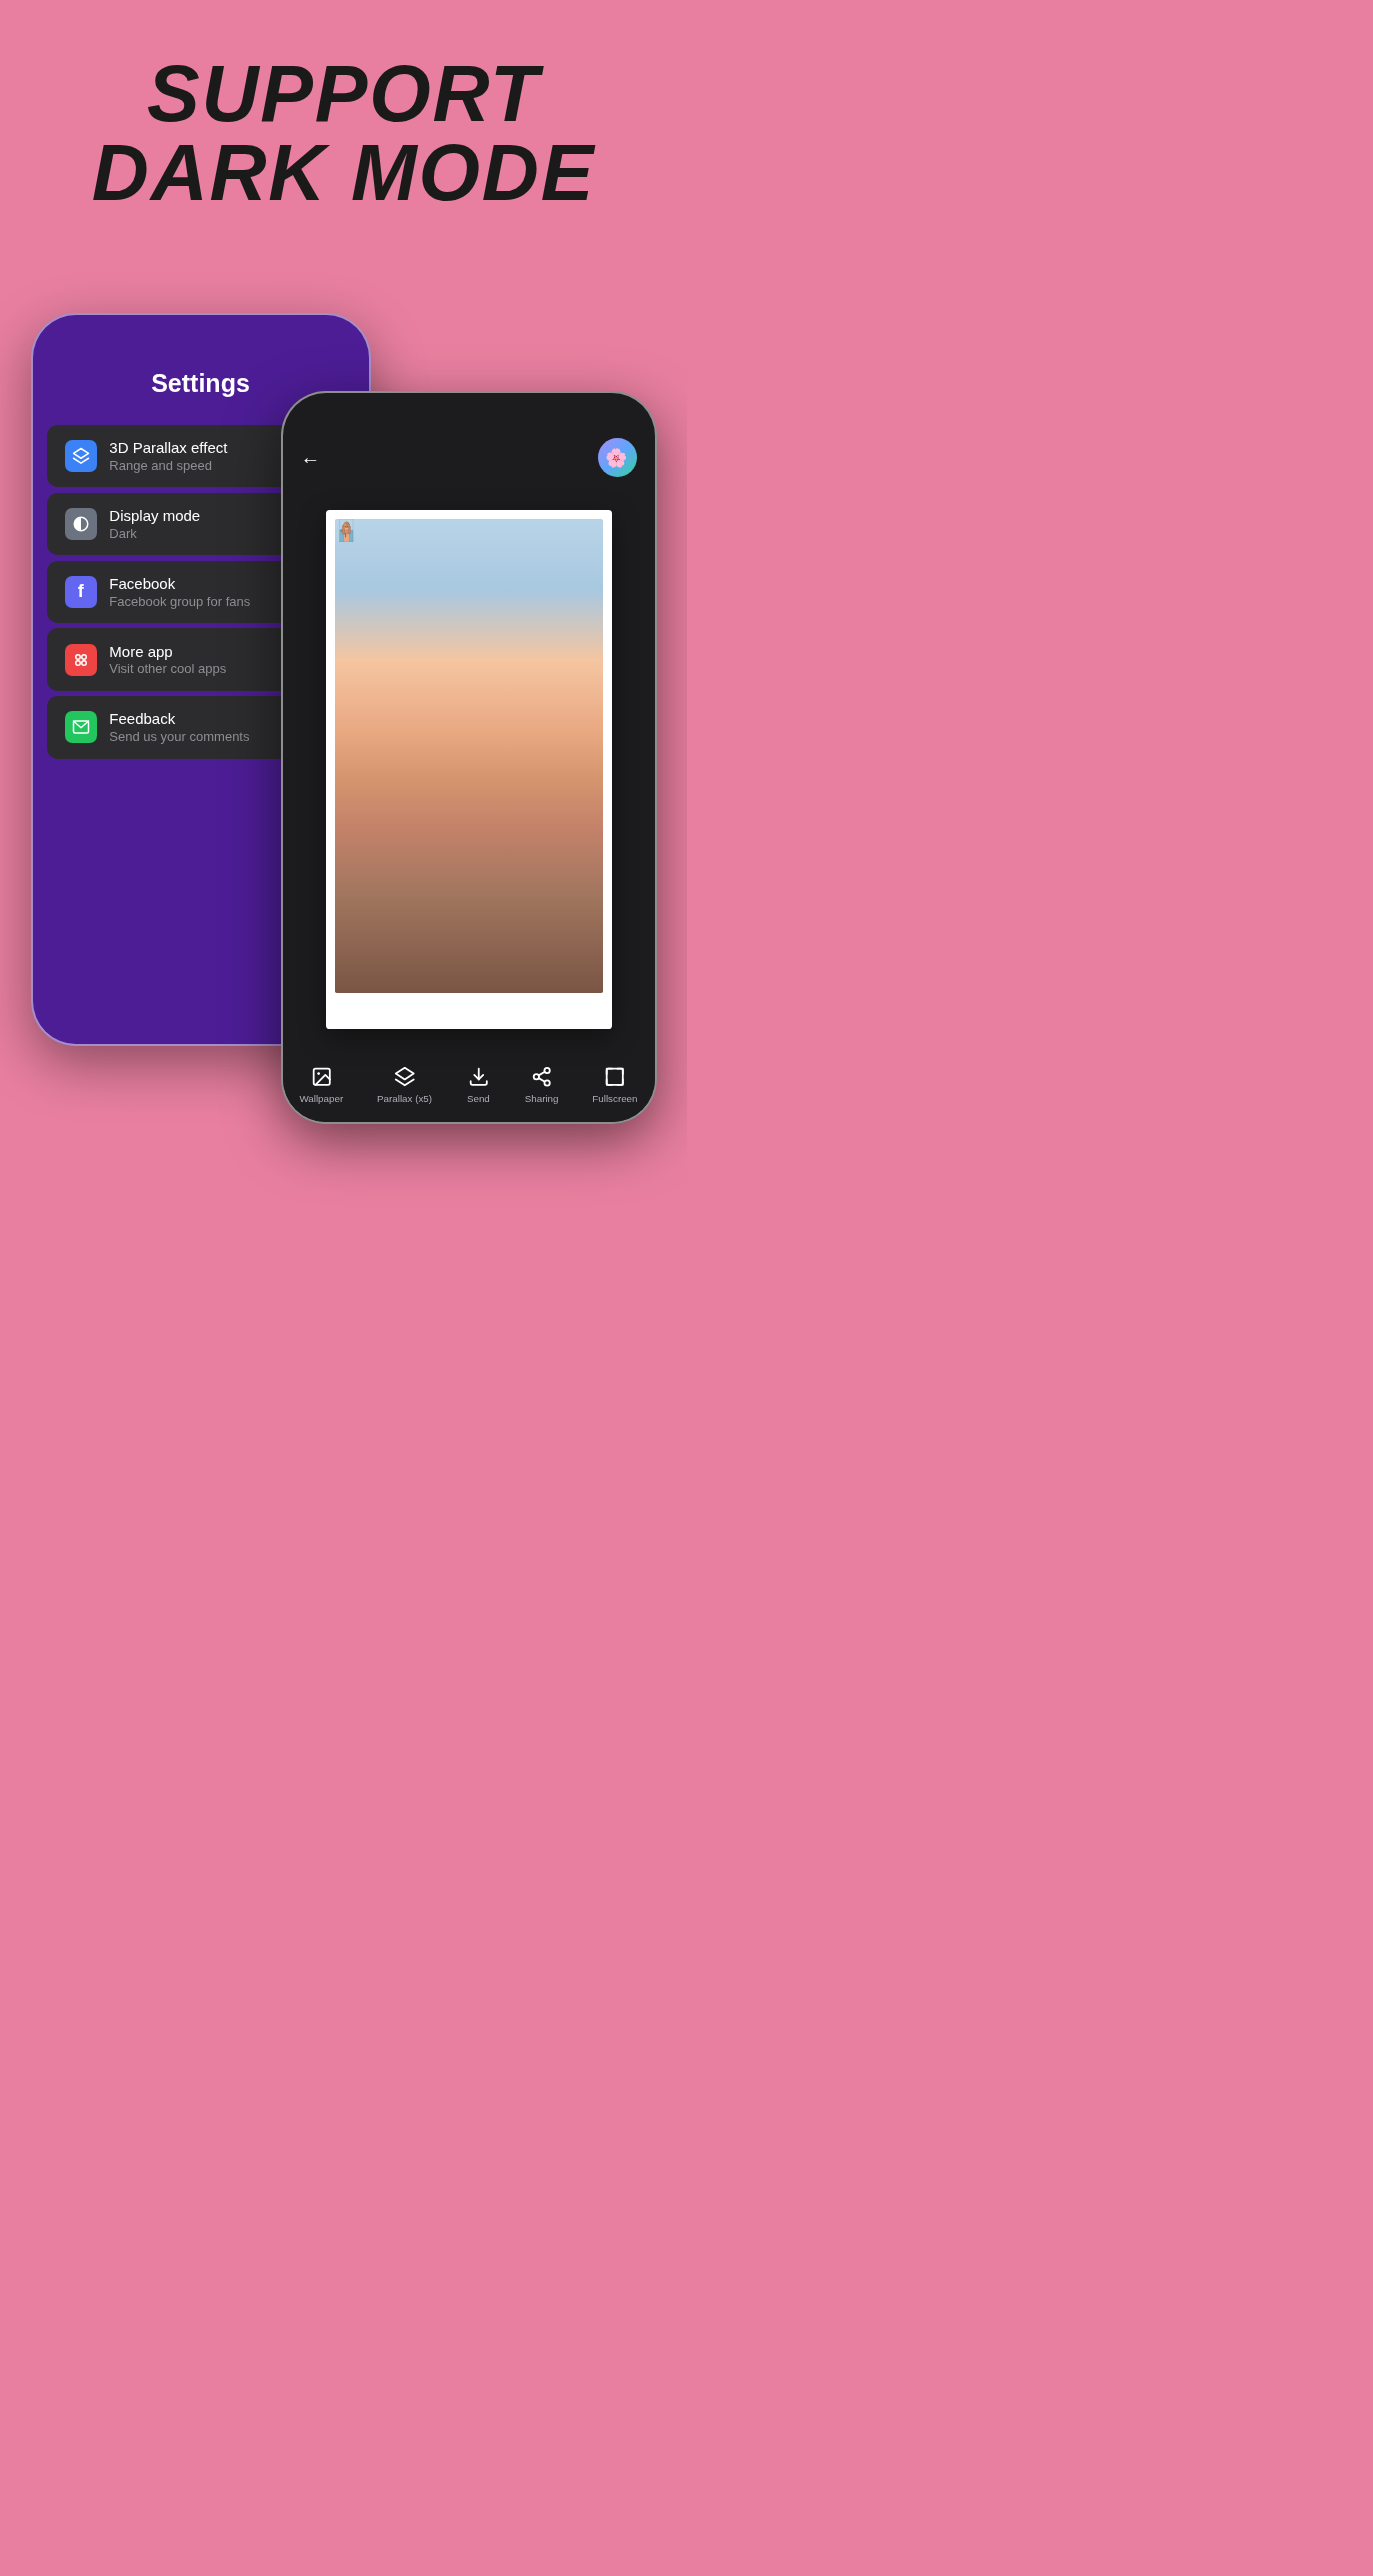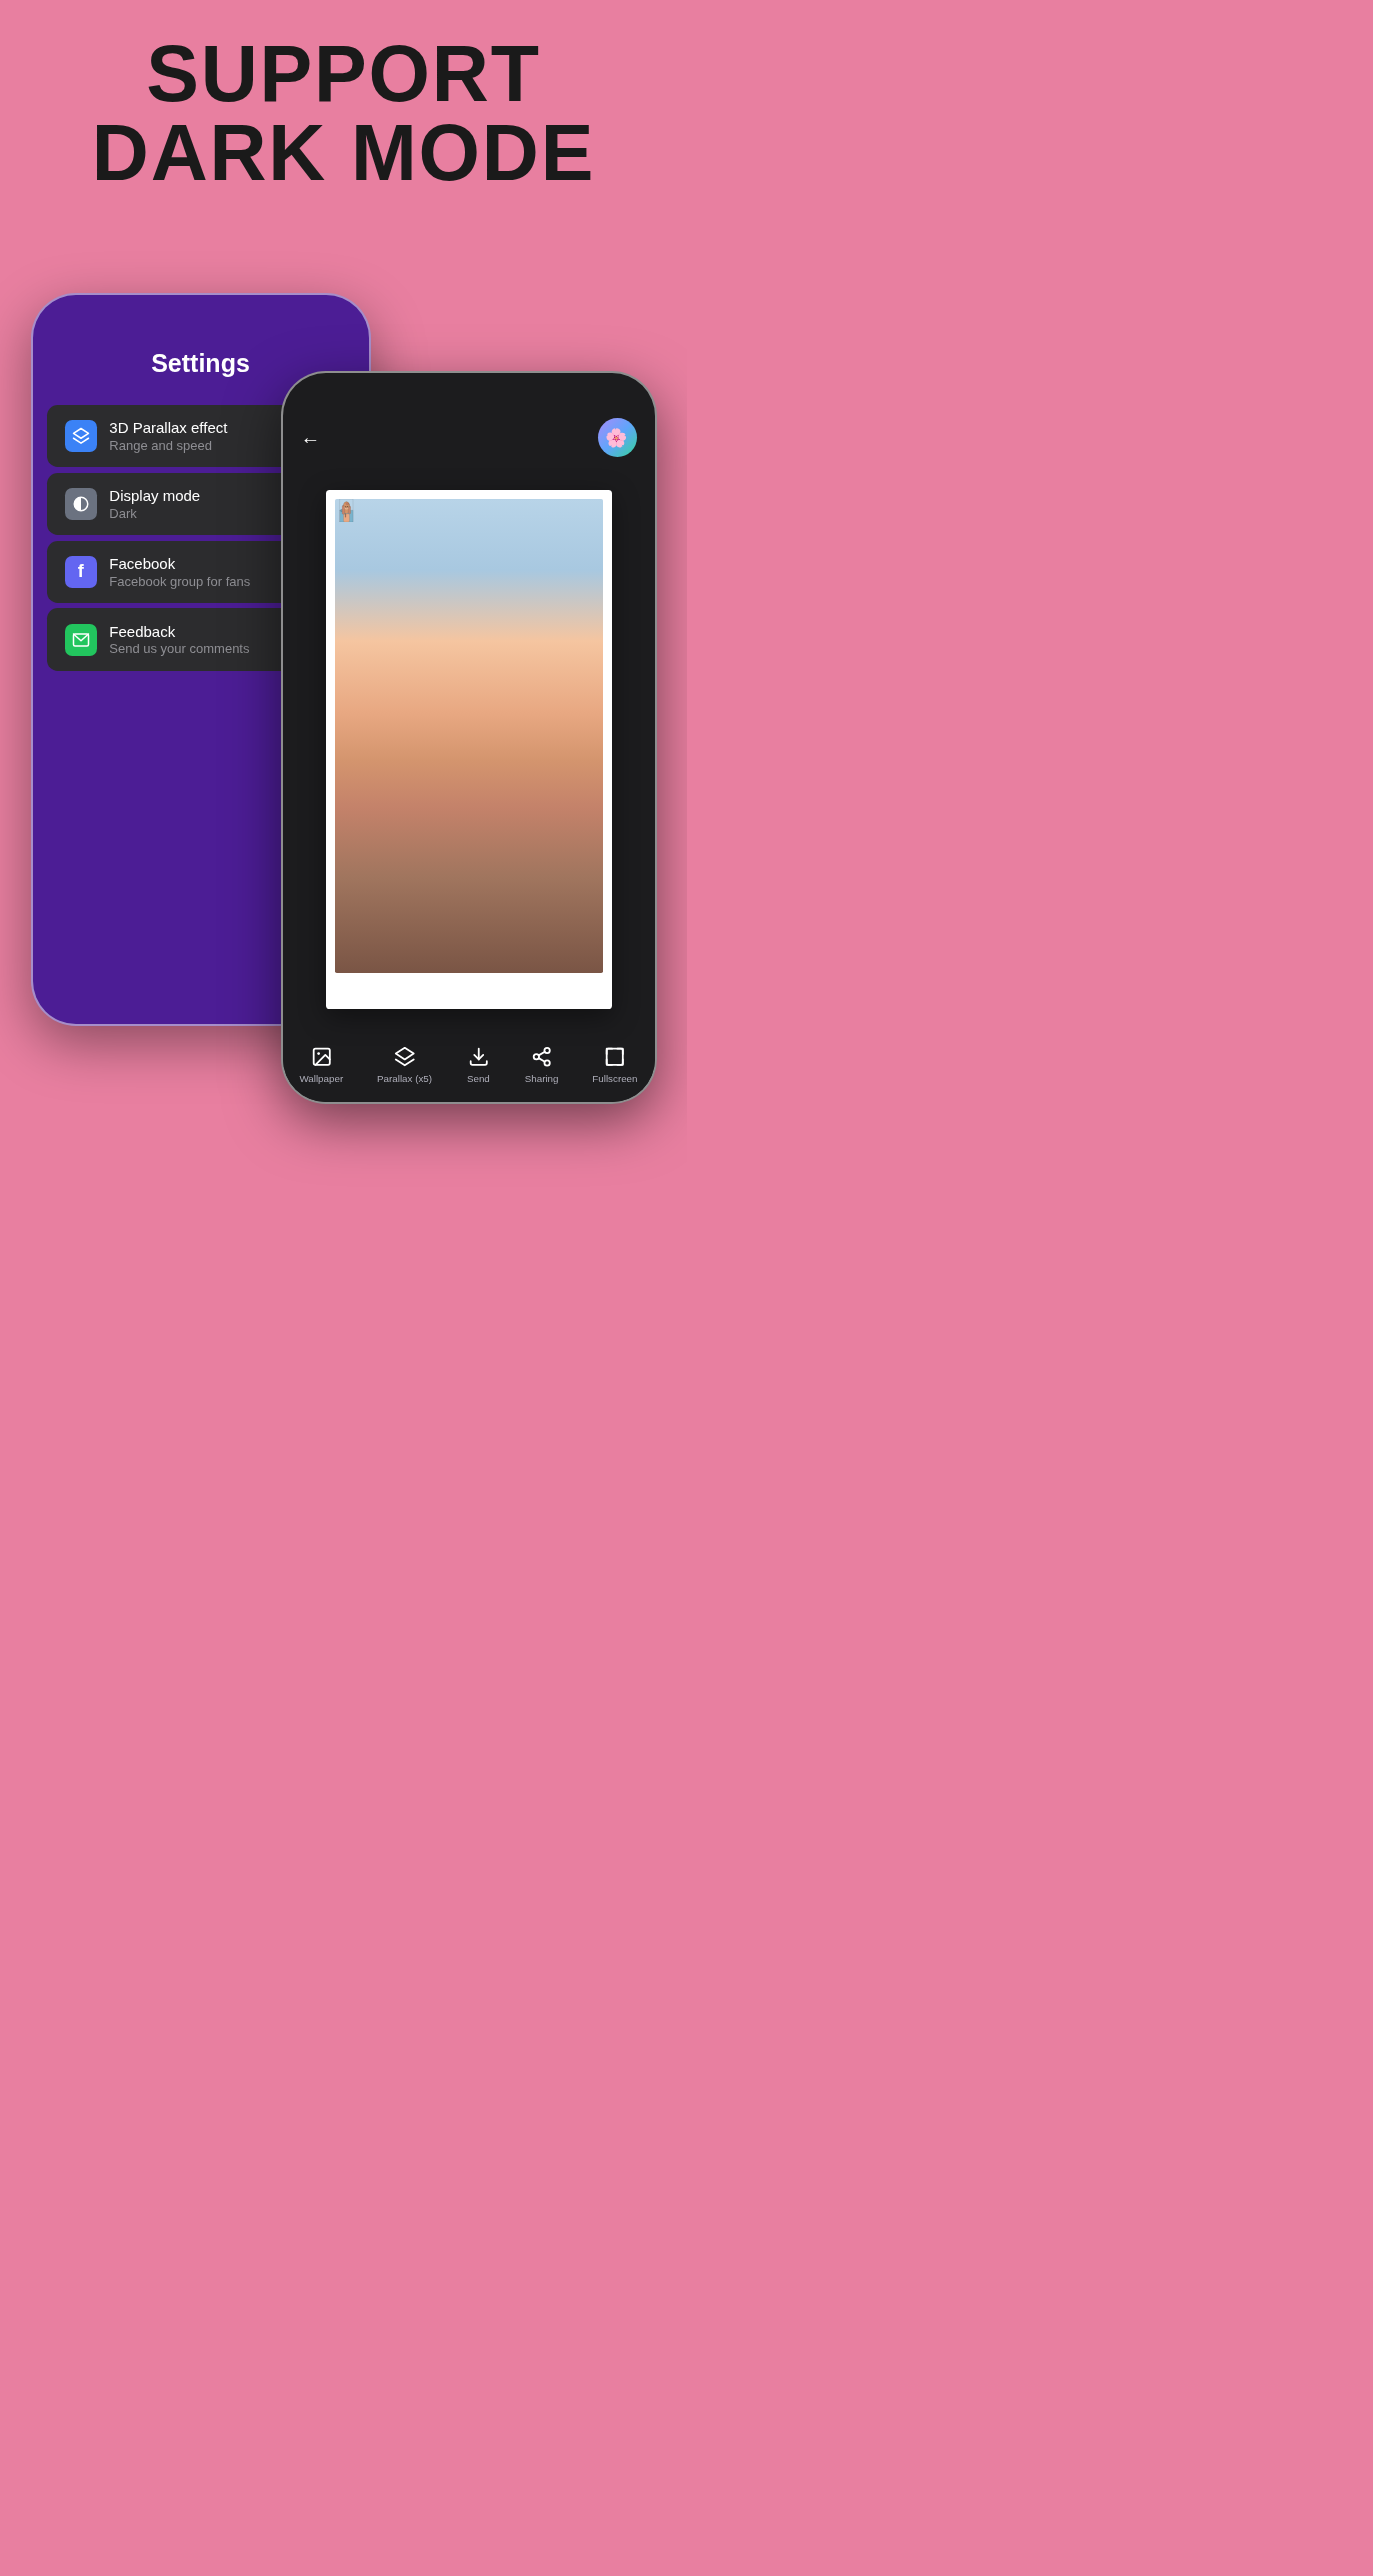--- a/index.html
+++ b/index.html
@@ -9,27 +9,28 @@
       min-height: 1288px;
       background-color: #e87fa0;
       font-family: -apple-system, BlinkMacSystemFont, 'Helvetica Neue', sans-serif;
       display: flex;
       flex-direction: column;
       align-items: center;
       overflow-x: hidden;
     }
 
     .hero-title {
-      margin-top: 34px;
+      margin-top: 54px;
       text-align: center;
       font-size: 79px;
       font-weight: 900;
       color: #1a1a1a;
       line-height: 1.0;
       letter-spacing: 1.8px;
+      font-style: italic;
     }
 
     .phones-container {
       position: relative;
       width: 626px;
       height: 894px;
       margin-top: 36px;
     }
 
     
@@ -264,20 +265,34 @@
       <div class="settings-item">
         <div class="settings-icon icon-facebook">
           <span style="color:white;font-size:18px;font-weight:bold">f</span>
         </div>
         <div>
           <div class="settings-text-main">Facebook</div>
           <div class="settings-text-sub">Facebook group for fans</div>
         </div>
       </div>
 
+      <div class="settings-item">
+        <div class="settings-icon icon-apps">
+          <svg viewBox="0 0 24 24" style="width:18px;height:18px;stroke:white">
+            <circle cx="8" cy="8" r="3"></circle>
+            <circle cx="16" cy="8" r="3"></circle>
+            <circle cx="8" cy="16" r="3"></circle>
+            <circle cx="16" cy="16" r="3"></circle>
+          </svg>
+        </div>
+        <div>
+          <div class="settings-text-main">More app</div>
+          <div class="settings-text-sub">Visit other cool apps</div>
+        </div>
+      </div>
 
       <div class="settings-item">
         <div class="settings-icon icon-feedback">
           <svg viewBox="0 0 24 24" style="width:18px;height:18px;stroke:white">
             <rect x="2" y="4" width="20" height="16" rx="2"></rect>
             <polyline points="2,4 12,13 22,4"></polyline>
           </svg>
         </div>
         <div>
           <div class="settings-text-main">Feedback</div>

